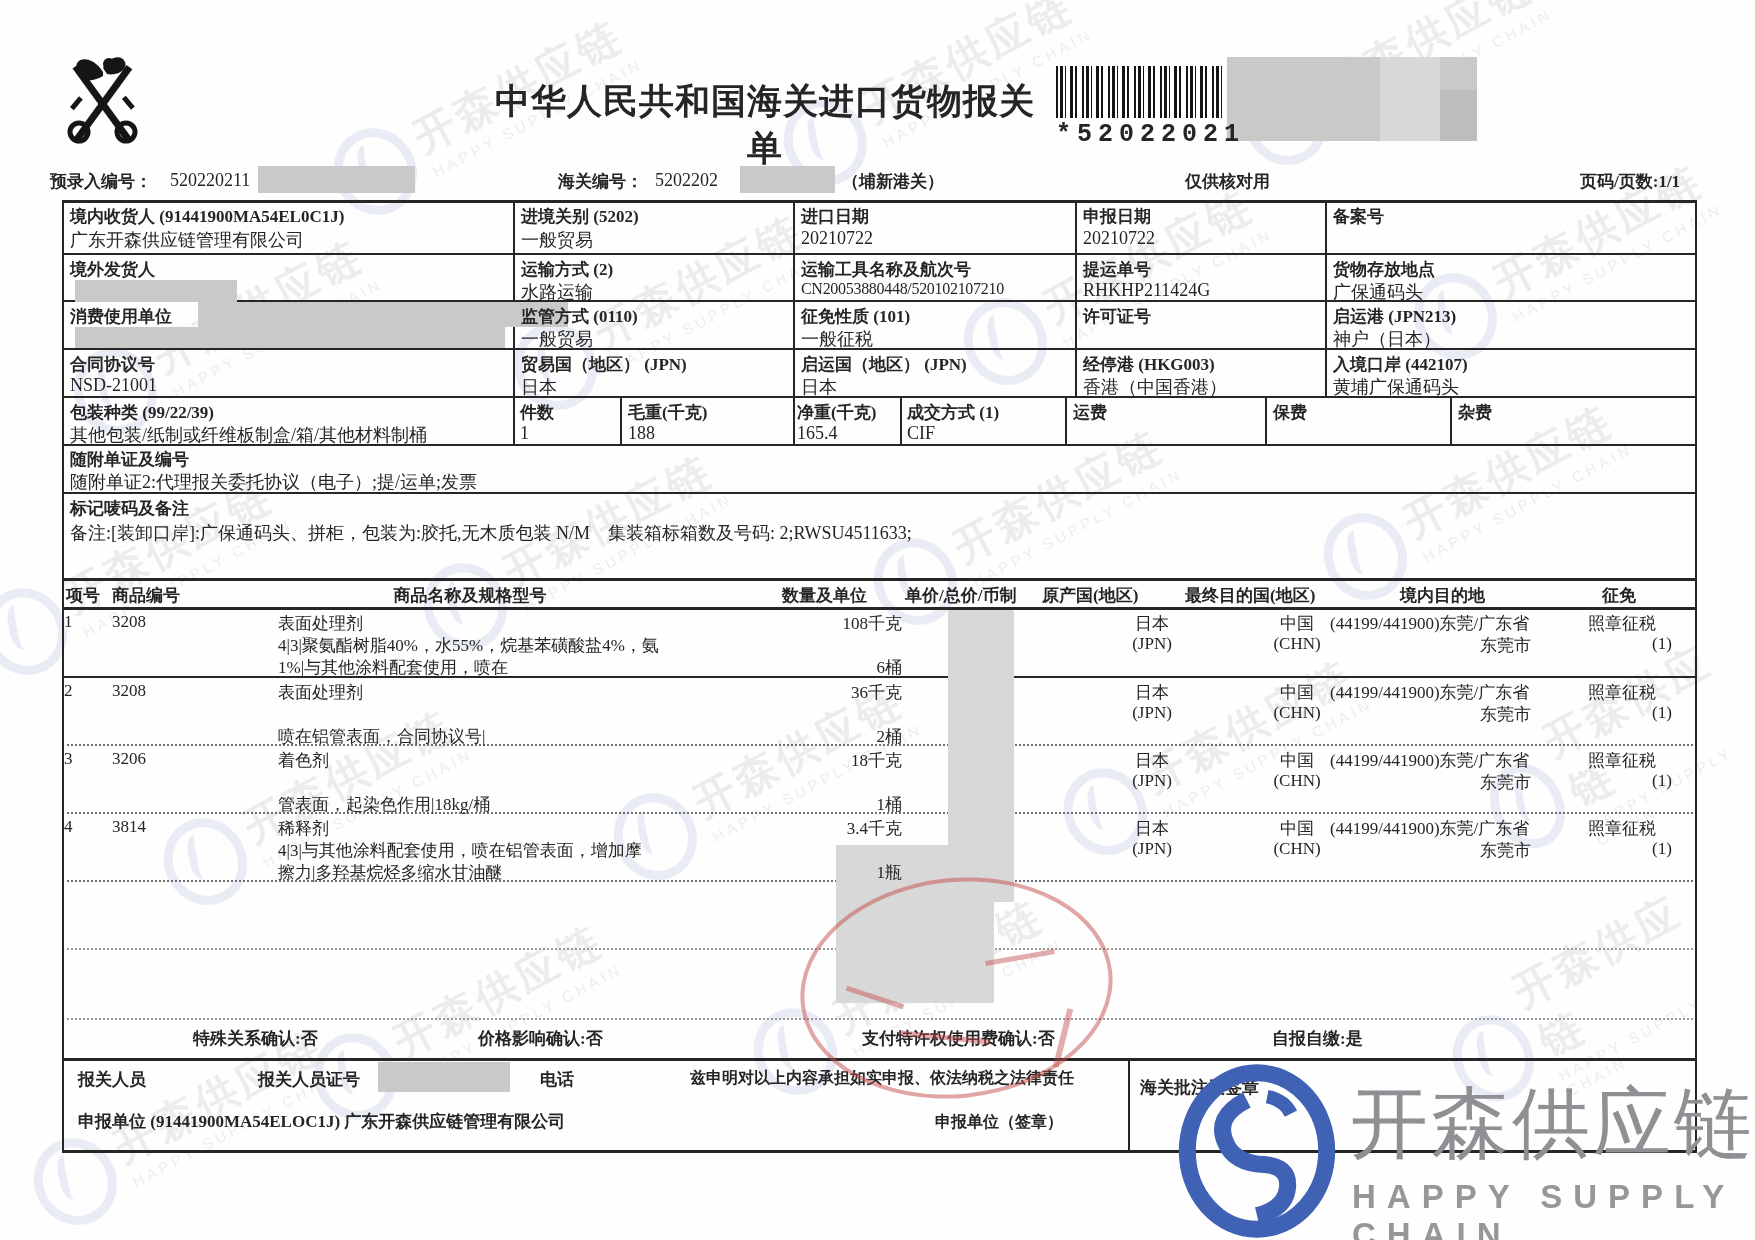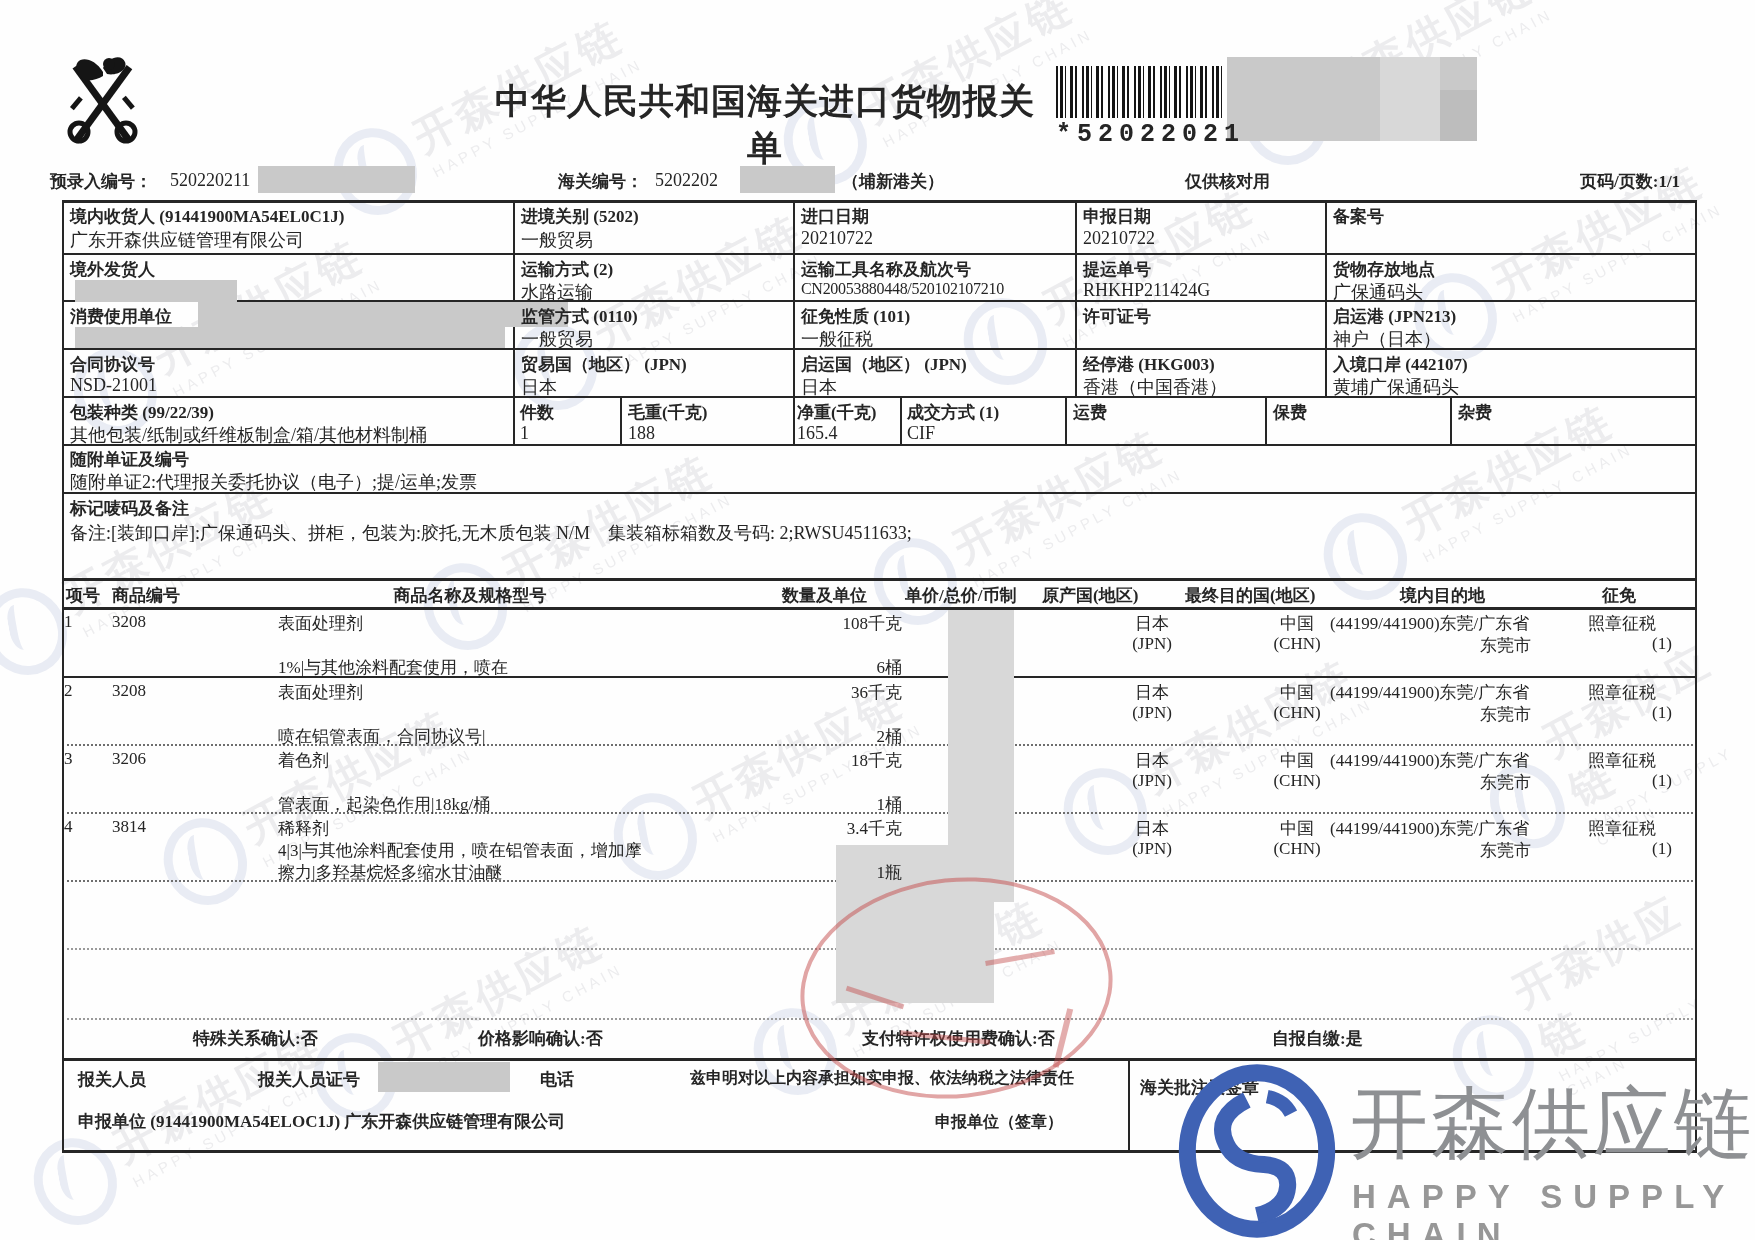--- a/index.html
+++ b/index.html
@@ -322,20 +322,21 @@
   <span class="abs lbl txt" style="left:1400px;top:584px">境内目的地</span>
   <span class="abs lbl txt" style="left:1602px;top:584px">征免</span>
 
   <div class="redact light" style="left:948px;top:610px;width:66px;height:292px"></div>
   <div class="redact light" style="left:836px;top:845px;width:158px;height:158px"></div>
 
   <div class="item-row" style="top:607px;height:69px">
     <span class="ival" style="left:2px;top:5px">1</span>
     <span class="ival" style="left:50px;top:5px">3208</span>
     <span class="ival" style="left:216px;top:5px">表面处理剂</span>
+    <span class="ival" style="left:216px;top:27px">4|3|聚氨酯树脂40%，水55%，烷基苯磺酸盐4%，氨</span>
     <span class="ival" style="left:216px;top:49px">1%|与其他涂料配套使用，喷在</span>
     <span class="ival r" style="left:640px;top:5px;width:200px">108千克</span>
     <span class="ival r" style="left:640px;top:49px;width:200px">6桶</span>
     <span class="ival c" style="left:1020px;top:5px;width:140px">日本</span>
     <span class="ival c" style="left:1020px;top:27px;width:140px">(JPN)</span>
     <span class="ival c" style="left:1180px;top:5px;width:110px">中国</span>
     <span class="ival c" style="left:1180px;top:27px;width:110px">(CHN)</span>
     <span class="ival" style="left:1268px;top:5px">(44199/441900)东莞/广东省</span>
     <span class="ival" style="left:1418px;top:27px">东莞市</span>
     <span class="ival" style="left:1526px;top:5px">照章征税</span>

